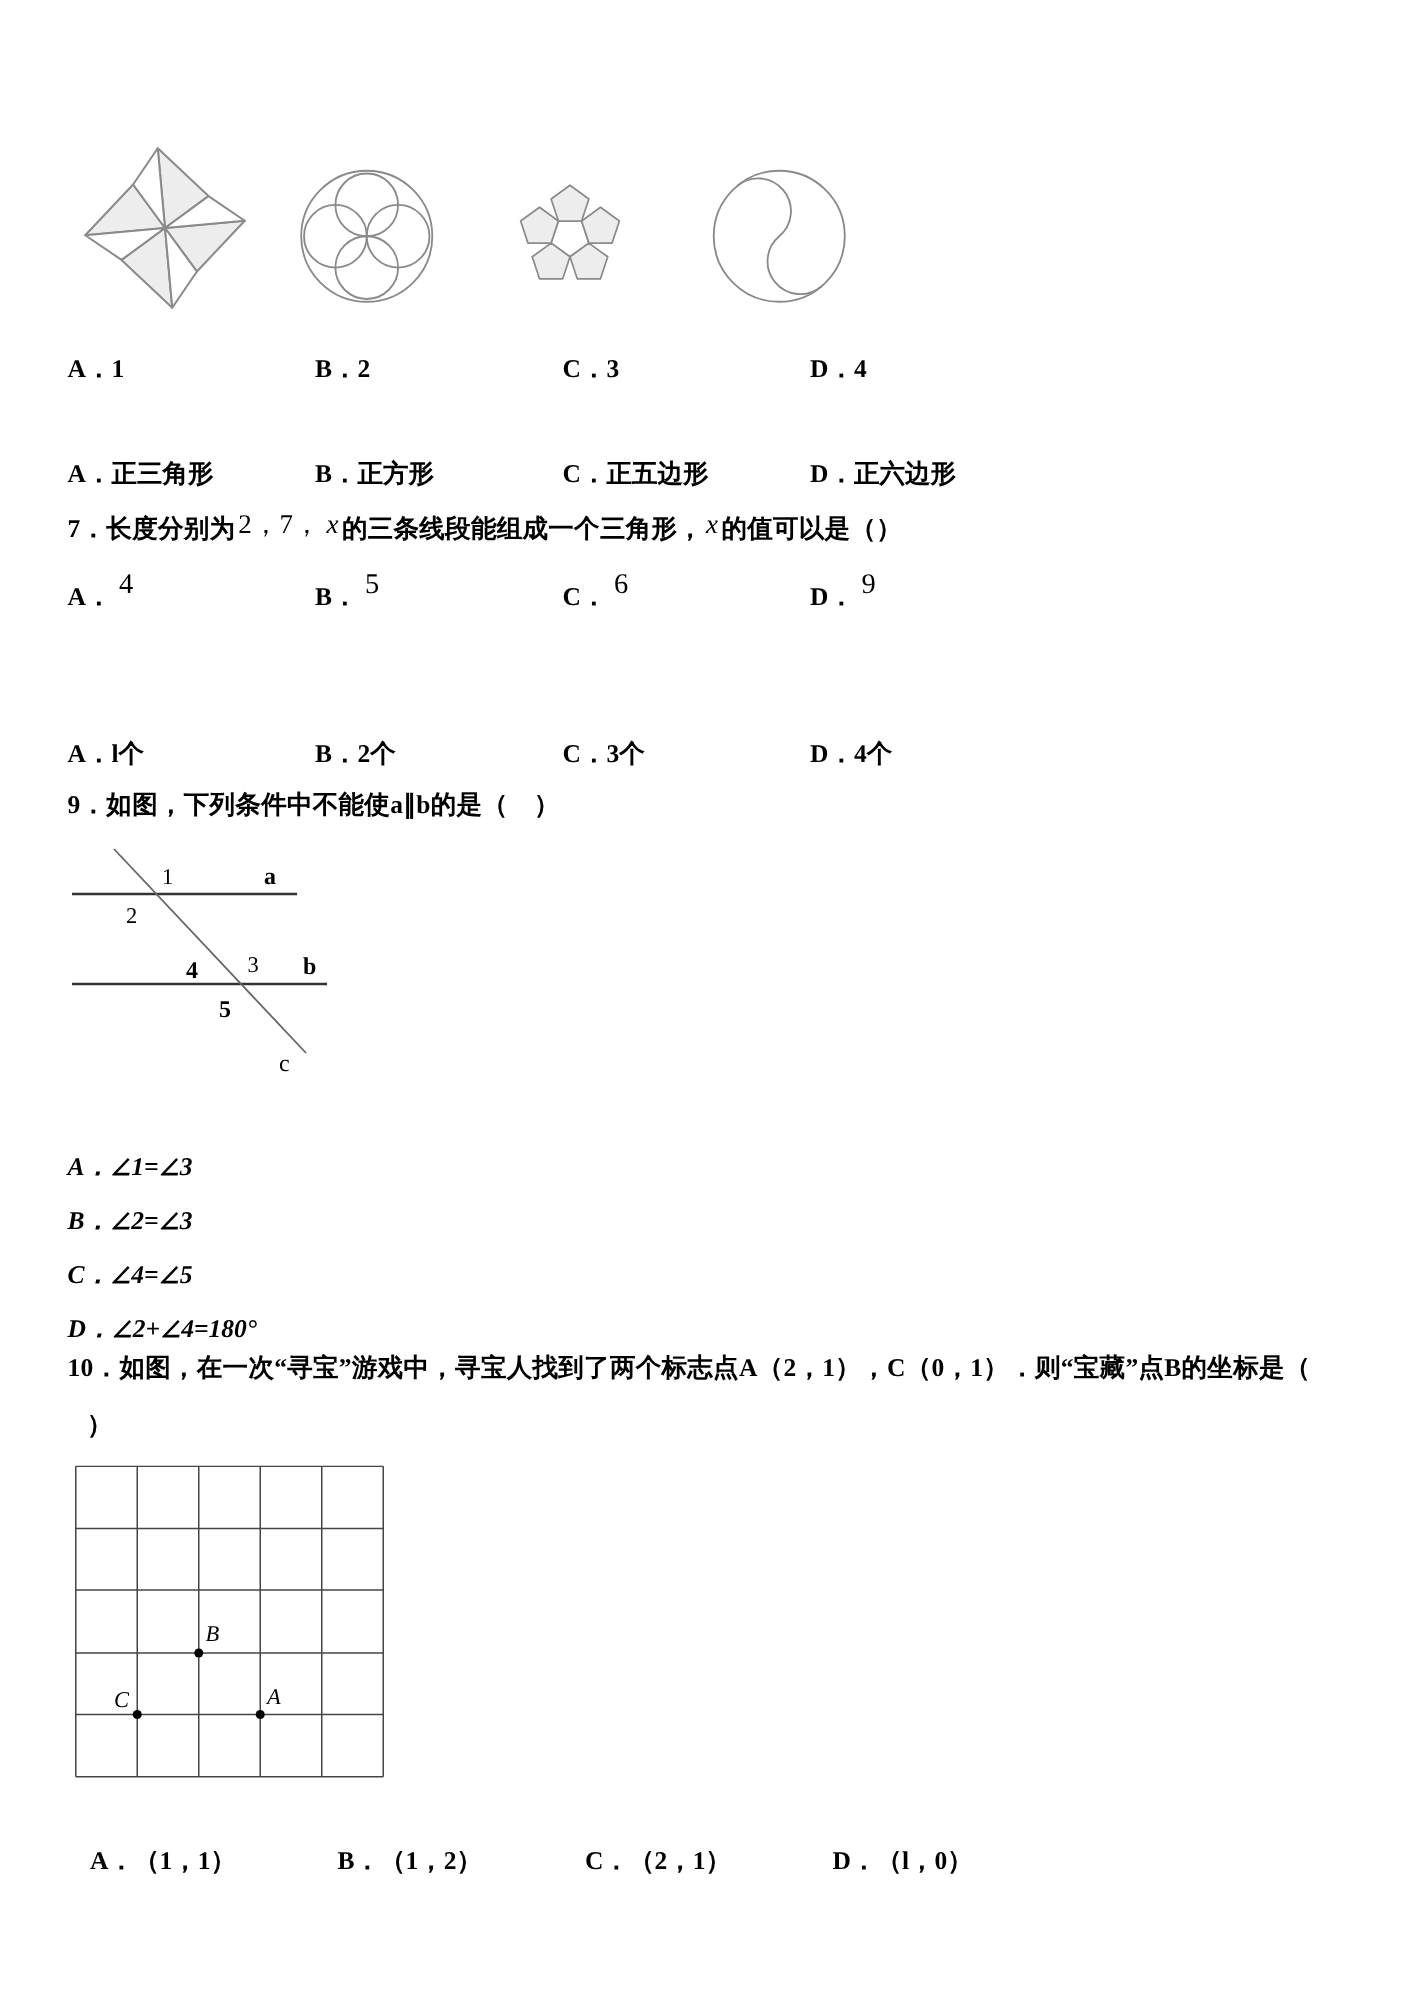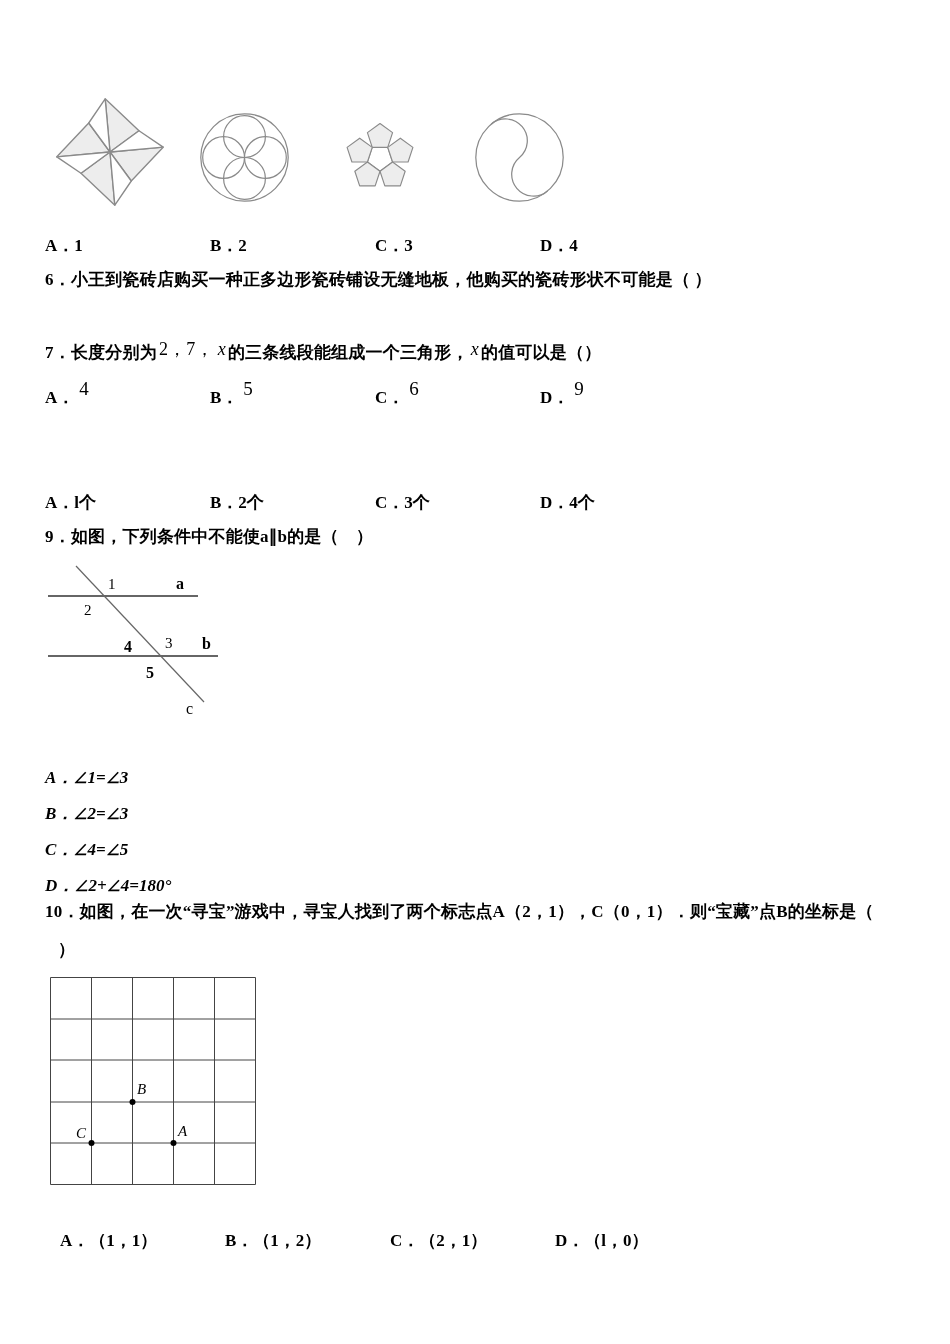--- a/index.html
+++ b/index.html
@@ -87,21 +87,26 @@
     </g>
   </svg>
 
   <div class="abs opt-row" style="left:45px; top:234px;">
     <span class="opt">A．1</span>
     <span class="opt">B．2</span>
     <span class="opt">C．3</span>
     <span class="opt">D．4</span>
   </div>
 
-  <div class="abs stem" style="left:45px; top:268px;">6．小王到瓷砖店购买一种正多边形瓷砖铺设无缝地板，他购买的瓷砖形状不可能是（ ）</div>
+  <div class="abs opt-row" style="left:45px; top:304px;">
+    <span class="opt">A．正三角形</span>
+    <span class="opt">B．正方形</span>
+    <span class="opt">C．正五边形</span>
+    <span class="opt">D．正六边形</span>
+  </div>
 
   <div class="abs stem" style="left:45px; top:340px;">
     <span>7．长度分别为</span><span class="mathinline">2，7，</span><span class="mathvar">x</span><span>的三条线段能组成一个三角形，</span><span class="mathvar">x</span><span>的值可以是（）</span>
   </div>
   <div class="abs opt-row" style="left:45px; top:386px;">
     <span class="opt"><span>A．</span><span class="mathnum">4</span></span>
     <span class="opt"><span>B．</span><span class="mathnum">5</span></span>
     <span class="opt"><span>C．</span><span class="mathnum">6</span></span>
     <span class="opt"><span>D．</span><span class="mathnum">9</span></span>
   </div>

